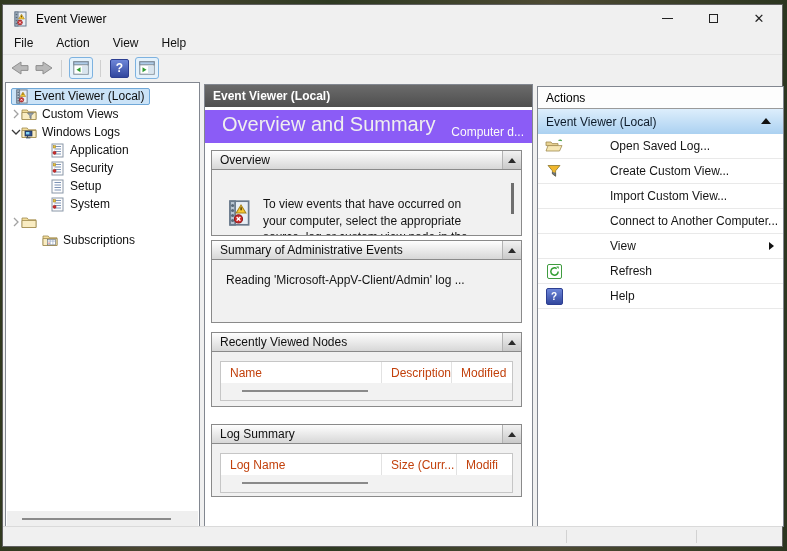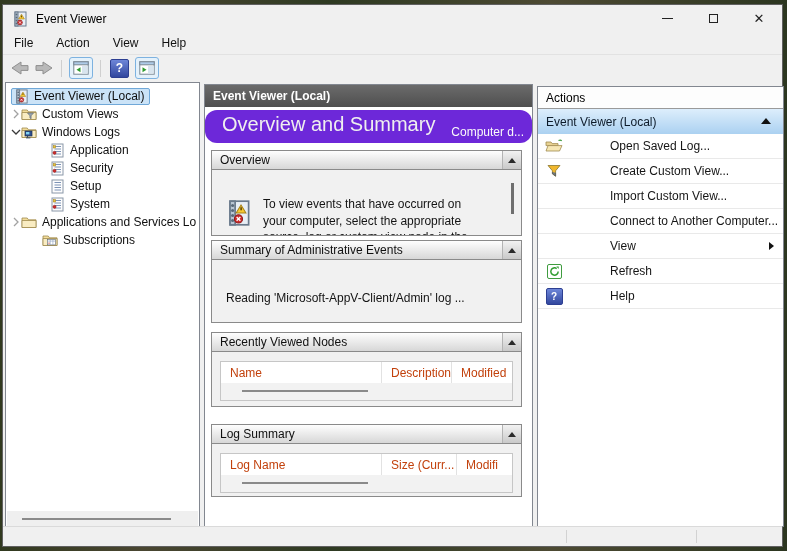--- a/index.html
+++ b/index.html
@@ -41,32 +41,32 @@
   .t-ic{width:15px;height:15px;flex:0 0 auto;margin-right:5px;}
   .d0{padding-left:5px;}
   .d1-noc{padding-left:36px;}
   .d2{padding-left:44px;}
   .sel-box{display:flex;align-items:center;height:17px;padding:0 4px 0 2px;background:#cbe3f7;border:1px solid #70a8d8;border-radius:2px;box-sizing:border-box;}
   .tree-label{color:#0f0f0f;}
   .hscroll{position:absolute;left:1px;right:1px;bottom:1px;height:16px;background:#efefef;}
   .hthumb{position:absolute;left:15px;top:7px;width:149px;height:2px;background:#8a8a8a;}
   
   .center-header{height:22px;background:linear-gradient(#6b6b6b,#4f4f4f);color:#fff;font-weight:bold;font-size:12px;display:flex;align-items:center;padding-left:8px;}
-  .banner{margin-top:3px;height:33px;background:#6d28d9;position:relative;border-radius:12px;}
+  .banner{margin-top:3px;height:33px;background:#8b5cf6;position:relative;}
   .banner-title{position:absolute;left:17px;top:3px;font-size:20px;color:#efefef;font-weight:400;}
   .banner-status{position:absolute;right:8px;bottom:4px;font-size:12px;color:#fafafa;}
   .section{position:absolute;left:6px;width:311px;}
   .sec-hdr{height:20px;box-sizing:border-box;border:1px solid #8a8a8a;background:linear-gradient(#fefefe,#d7d7d7);display:flex;align-items:center;padding-left:8px;font-size:12px;color:#101010;position:relative;}
   .sec-btn{position:absolute;right:0;top:0;bottom:0;width:18px;background:linear-gradient(#f2f2f2,#c9c9c9);border-left:1px solid #b3b3b3;display:flex;align-items:center;justify-content:center;}
   .tri-up{width:0;height:0;border-left:4px solid transparent;border-right:4px solid transparent;border-bottom:5px solid #2a2a2a;}
   .sec-body{box-sizing:border-box;border:1px solid #8a8a8a;border-top:none;background:#f1f1f1;position:relative;overflow:hidden;}
   .ov-flex{display:flex;padding:26px 6px 0 13px;}
   .ov-text{width:216px;margin-left:11px;line-height:16.5px;color:#141414;}
   .mini-vthumb{position:absolute;right:7px;top:13px;width:3px;height:31px;background:#6f6f6f;}
-  .admin-text{padding:13px 4px 0 14px;color:#141414;margin-top:18px;}
+  .admin-text{padding:13px 4px 0 14px;color:#141414;}
   .mini-table{margin:9px 8px;background:#fff;border:1px solid #c6c6c6;box-sizing:border-box;}
   .mt-hdr{display:flex;height:21px;align-items:center;}
   .mt-cell{box-sizing:border-box;padding-left:9px;color:#c2410c;overflow:hidden;white-space:nowrap;}
   .mt-c1{width:160px;position:relative;}
   .mt-c2{width:70px;border-left:1px solid #e2e2e2;height:100%;display:flex;align-items:center;}
   .mt-c3{flex:1;border-left:1px solid #e2e2e2;height:100%;display:flex;align-items:center;}
   .mt-row{height:17px;background:#f2f2f2;position:relative;}
   .mt-progress{position:absolute;left:21px;top:7px;width:126px;height:2px;background:#8a8a8a;}
   
   .actions-title{height:21px;display:flex;align-items:center;font-weight:normal;padding-left:8px;background:#fdfdfd;border-bottom:1px solid #9a9a9a;color:#000;}
@@ -288,21 +288,20 @@
         </div>
         <div class="tree-row">
           <span class="chev">
               <svg width="6" height="10">
                 <use href="#sym-chev-right"></use>
               </svg>
             </span>
           <svg class="t-ic" style="width:16px;">
               <use href="#sym-folder"></use>
             </svg>
-          <span class="tree-label">Applications and Services Lo</span>
         </div>
         <div class="tree-row d1-noc">
           <svg class="t-ic" style="width:16px;">
               <use href="#sym-folder-subs"></use>
             </svg>
           <span class="tree-label">Subscriptions</span>
         </div>
       </div>
       <div class="hscroll">
         <div class="hthumb"></div>

